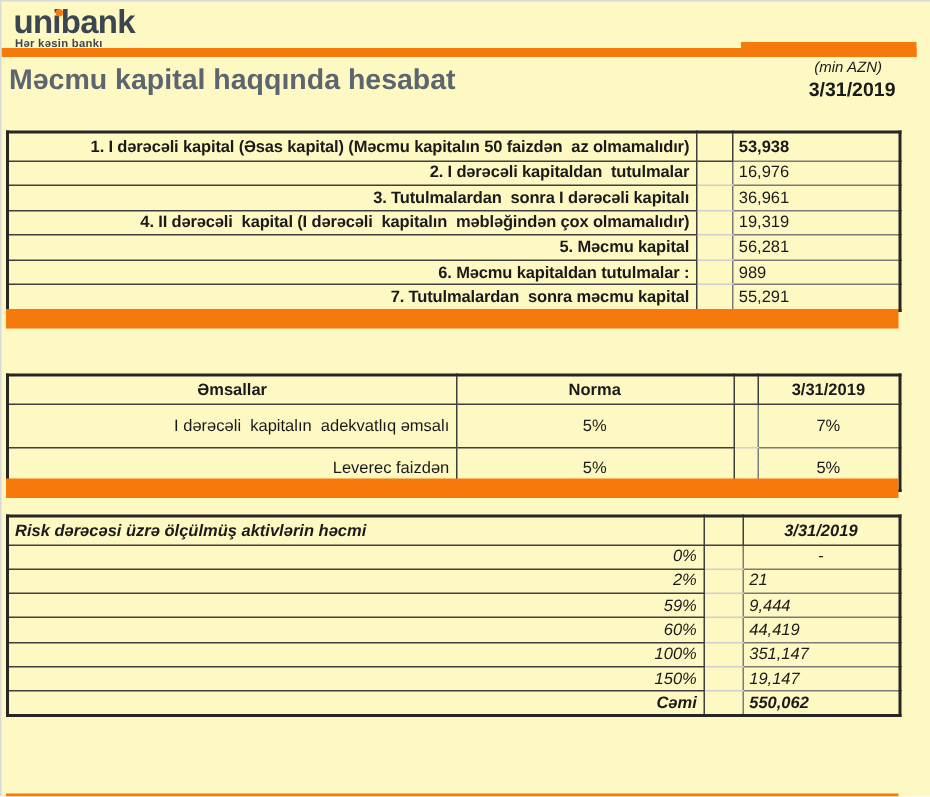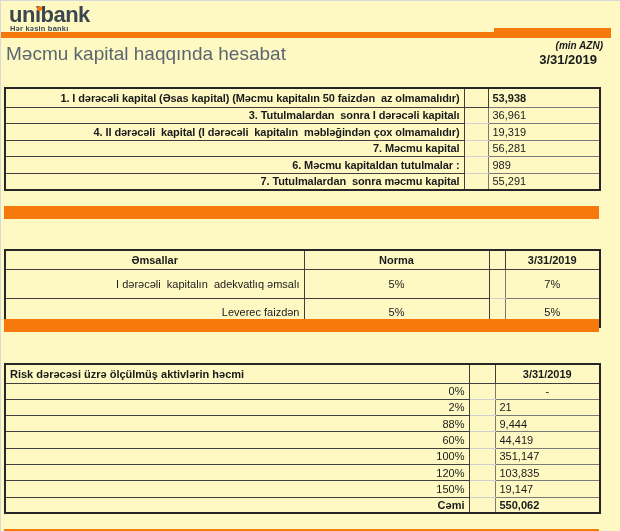--- a/index.html
+++ b/index.html
@@ -17,22 +17,22 @@
 
   
   .logo { position:absolute; left:8px; top:1px; font-size:22px; font-weight:bold;
           color:#3B4650; letter-spacing:-0.5px; }
   .logo-dot { position:absolute; left:28px; top:4px; width:5px; height:5px;
               border-radius:50%; background:#F6790B; }
   .tagline { position:absolute; left:9px; top:23px; font-size:7.5px; font-weight:bold;
              color:#3B4650; letter-spacing:0.2px; }
   .bar-thin  { position:absolute; left:0;  top:31px; width:610px; height:6px;  background:#F6790B; }
   .bar-thick { position:absolute; left:493px; top:27px; width:117px; height:10px; background:#F6790B; }
-  .title { position:absolute; left:5px; top:42px; font-size:19px; font-weight:normal; color:#5B6670; }
-  .unit-note { position:absolute; right:17px; top:39px; font-size:10px; font-style:italic; font-weight:700; }
+  .title { position:absolute; left:5px; top:42px; font-size:19px; font-weight:bold; color:#5B6670; }
+  .unit-note { position:absolute; right:32px; top:39px; font-size:10px; font-style:italic; font-weight:400; }
   .hdr-date  { position:absolute; right:23px; top:51px; font-size:13px; font-weight:bold; }
 
   
   table { position:absolute; left:3px; width:595px; border-collapse:collapse;
           table-layout:fixed; font-size:11px; }
   td { padding:0 4px; vertical-align:middle; overflow:hidden; white-space:pre; }
 
   .lbl { border:1px solid #3f3f3f; text-align:right; }
   .val { border:1px solid #7a7a7a; }
   .ctr { text-align:center; }
@@ -48,21 +48,21 @@
   .t1 tr { height:16.6px; }
   .t1 tr.r1 { height:19px; }
   .t1 .lbl { font-weight:bold; letter-spacing:-0.1px; }
 
   
   .t2 { top:248px; border:2px solid #262626; }
   .t2 tr { height:29px; }
   .t2 tr.hr { height:19px;padding-left:12px; }
 
   
-  .t3 { top:362px; border:2px solid #262626; }
+  .t3 { top:342px; border:2px solid #262626;font-style:italic; }
   .t3 tr { height:16.3px; }
   .t3 tr.hr { height:19px; }
   .t3 .th-lbl { border:1px solid #3f3f3f; font-weight:bold; text-align:left; }
 
   
   .obar { position:absolute; left:3px; width:595px; height:13px; background:#F6790B; }
   .obar1 { top:205px; }
   .obar2 { top:318px; }
   .obar3 { top:528px; height:3px; }
 </style>
@@ -89,31 +89,36 @@
         <col style="width:24px">
         <col style="width:112px">
       </colgroup>
     <tbody>
         <tr class="r1">
       <td class="lbl">1. I dərəcəli kapital (Əsas kapital) (Məcmu kapitalın 50 faizdən  az olmamalıdır)</td>
       <td class="gap-box"></td>
       <td class="val b">53,938</td>
     </tr>
     <tr>
+      <td class="lbl">2. I dərəcəli kapitaldan  tutulmalar</td>
+      <td class="gap"></td>
+      <td class="val">16,976</td>
+    </tr>
+    <tr>
       <td class="lbl">3. Tutulmalardan  sonra I dərəcəli kapitalı</td>
       <td class="gap"></td>
       <td class="val">36,961</td>
     </tr>
     <tr>
       <td class="lbl">4. II dərəcəli  kapital (I dərəcəli  kapitalın  məbləğindən çox olmamalıdır)</td>
       <td class="gap"></td>
       <td class="val">19,319</td>
     </tr>
     <tr>
-      <td class="lbl">7. Məcmu kapital</td>
+      <td class="lbl">5. Məcmu kapital</td>
       <td class="gap"></td>
       <td class="val">56,281</td>
     </tr>
     <tr>
       <td class="lbl">6. Məcmu kapitaldan tutulmalar :</td>
       <td class="gap"></td>
       <td class="val">989</td>
     </tr>
     <tr>
       <td class="lbl">7. Tutulmalardan  sonra məcmu kapital</td>
@@ -170,38 +175,33 @@
       <td class="lbl">0%</td>
       <td class="gap-rail"></td>
       <td class="val ctr">-</td>
     </tr>
     <tr>
       <td class="lbl">2%</td>
       <td class="gap-rail"></td>
       <td class="val">21</td>
     </tr>
     <tr>
-      <td class="lbl">88%</td>
+      <td class="lbl">59%</td>
       <td class="gap-rail"></td>
       <td class="val">9,444</td>
     </tr>
     <tr>
       <td class="lbl">60%</td>
       <td class="gap-rail"></td>
       <td class="val">44,419</td>
     </tr>
     <tr>
       <td class="lbl">100%</td>
       <td class="gap-rail"></td>
       <td class="val">351,147</td>
-    </tr>
-    <tr>
-      <td class="lbl">120%</td>
-      <td class="gap-rail"></td>
-      <td class="val">103,835</td>
     </tr>
     <tr>
       <td class="lbl">150%</td>
       <td class="gap-rail"></td>
       <td class="val">19,147</td>
     </tr>
     <tr>
       <td class="lbl b">Cəmi</td>
       <td class="gap-rail"></td>
       <td class="val b">550,062</td>

